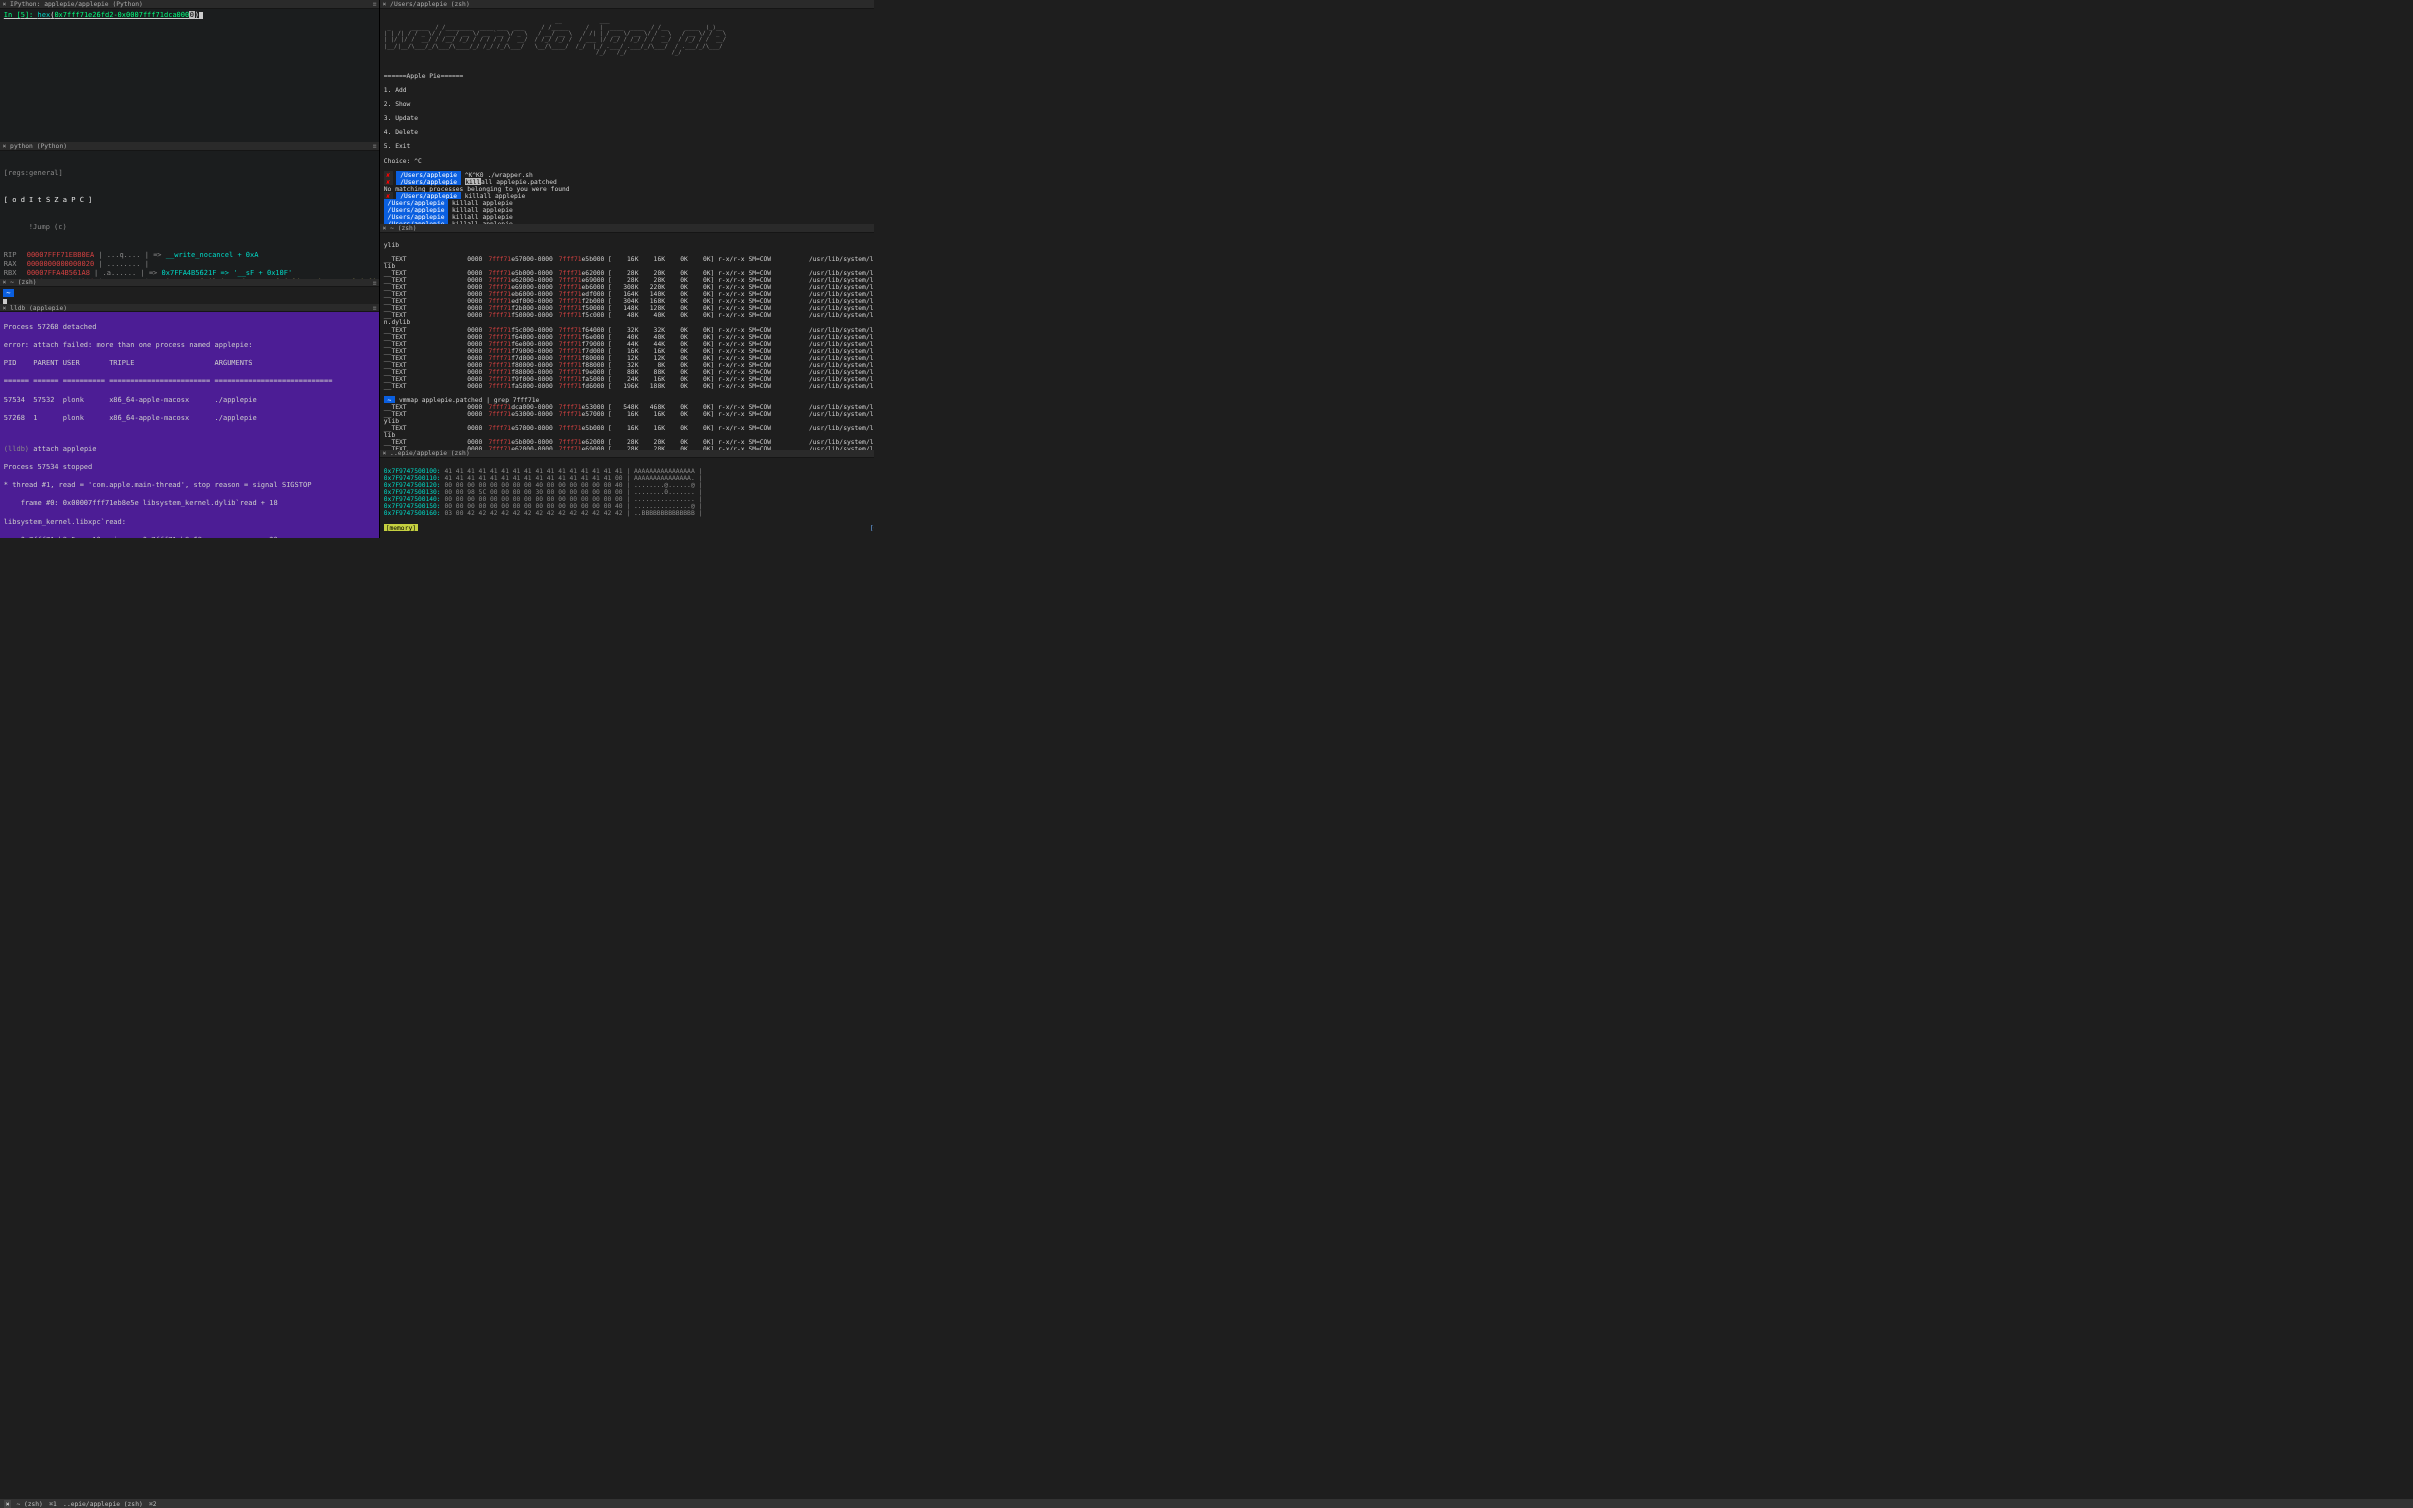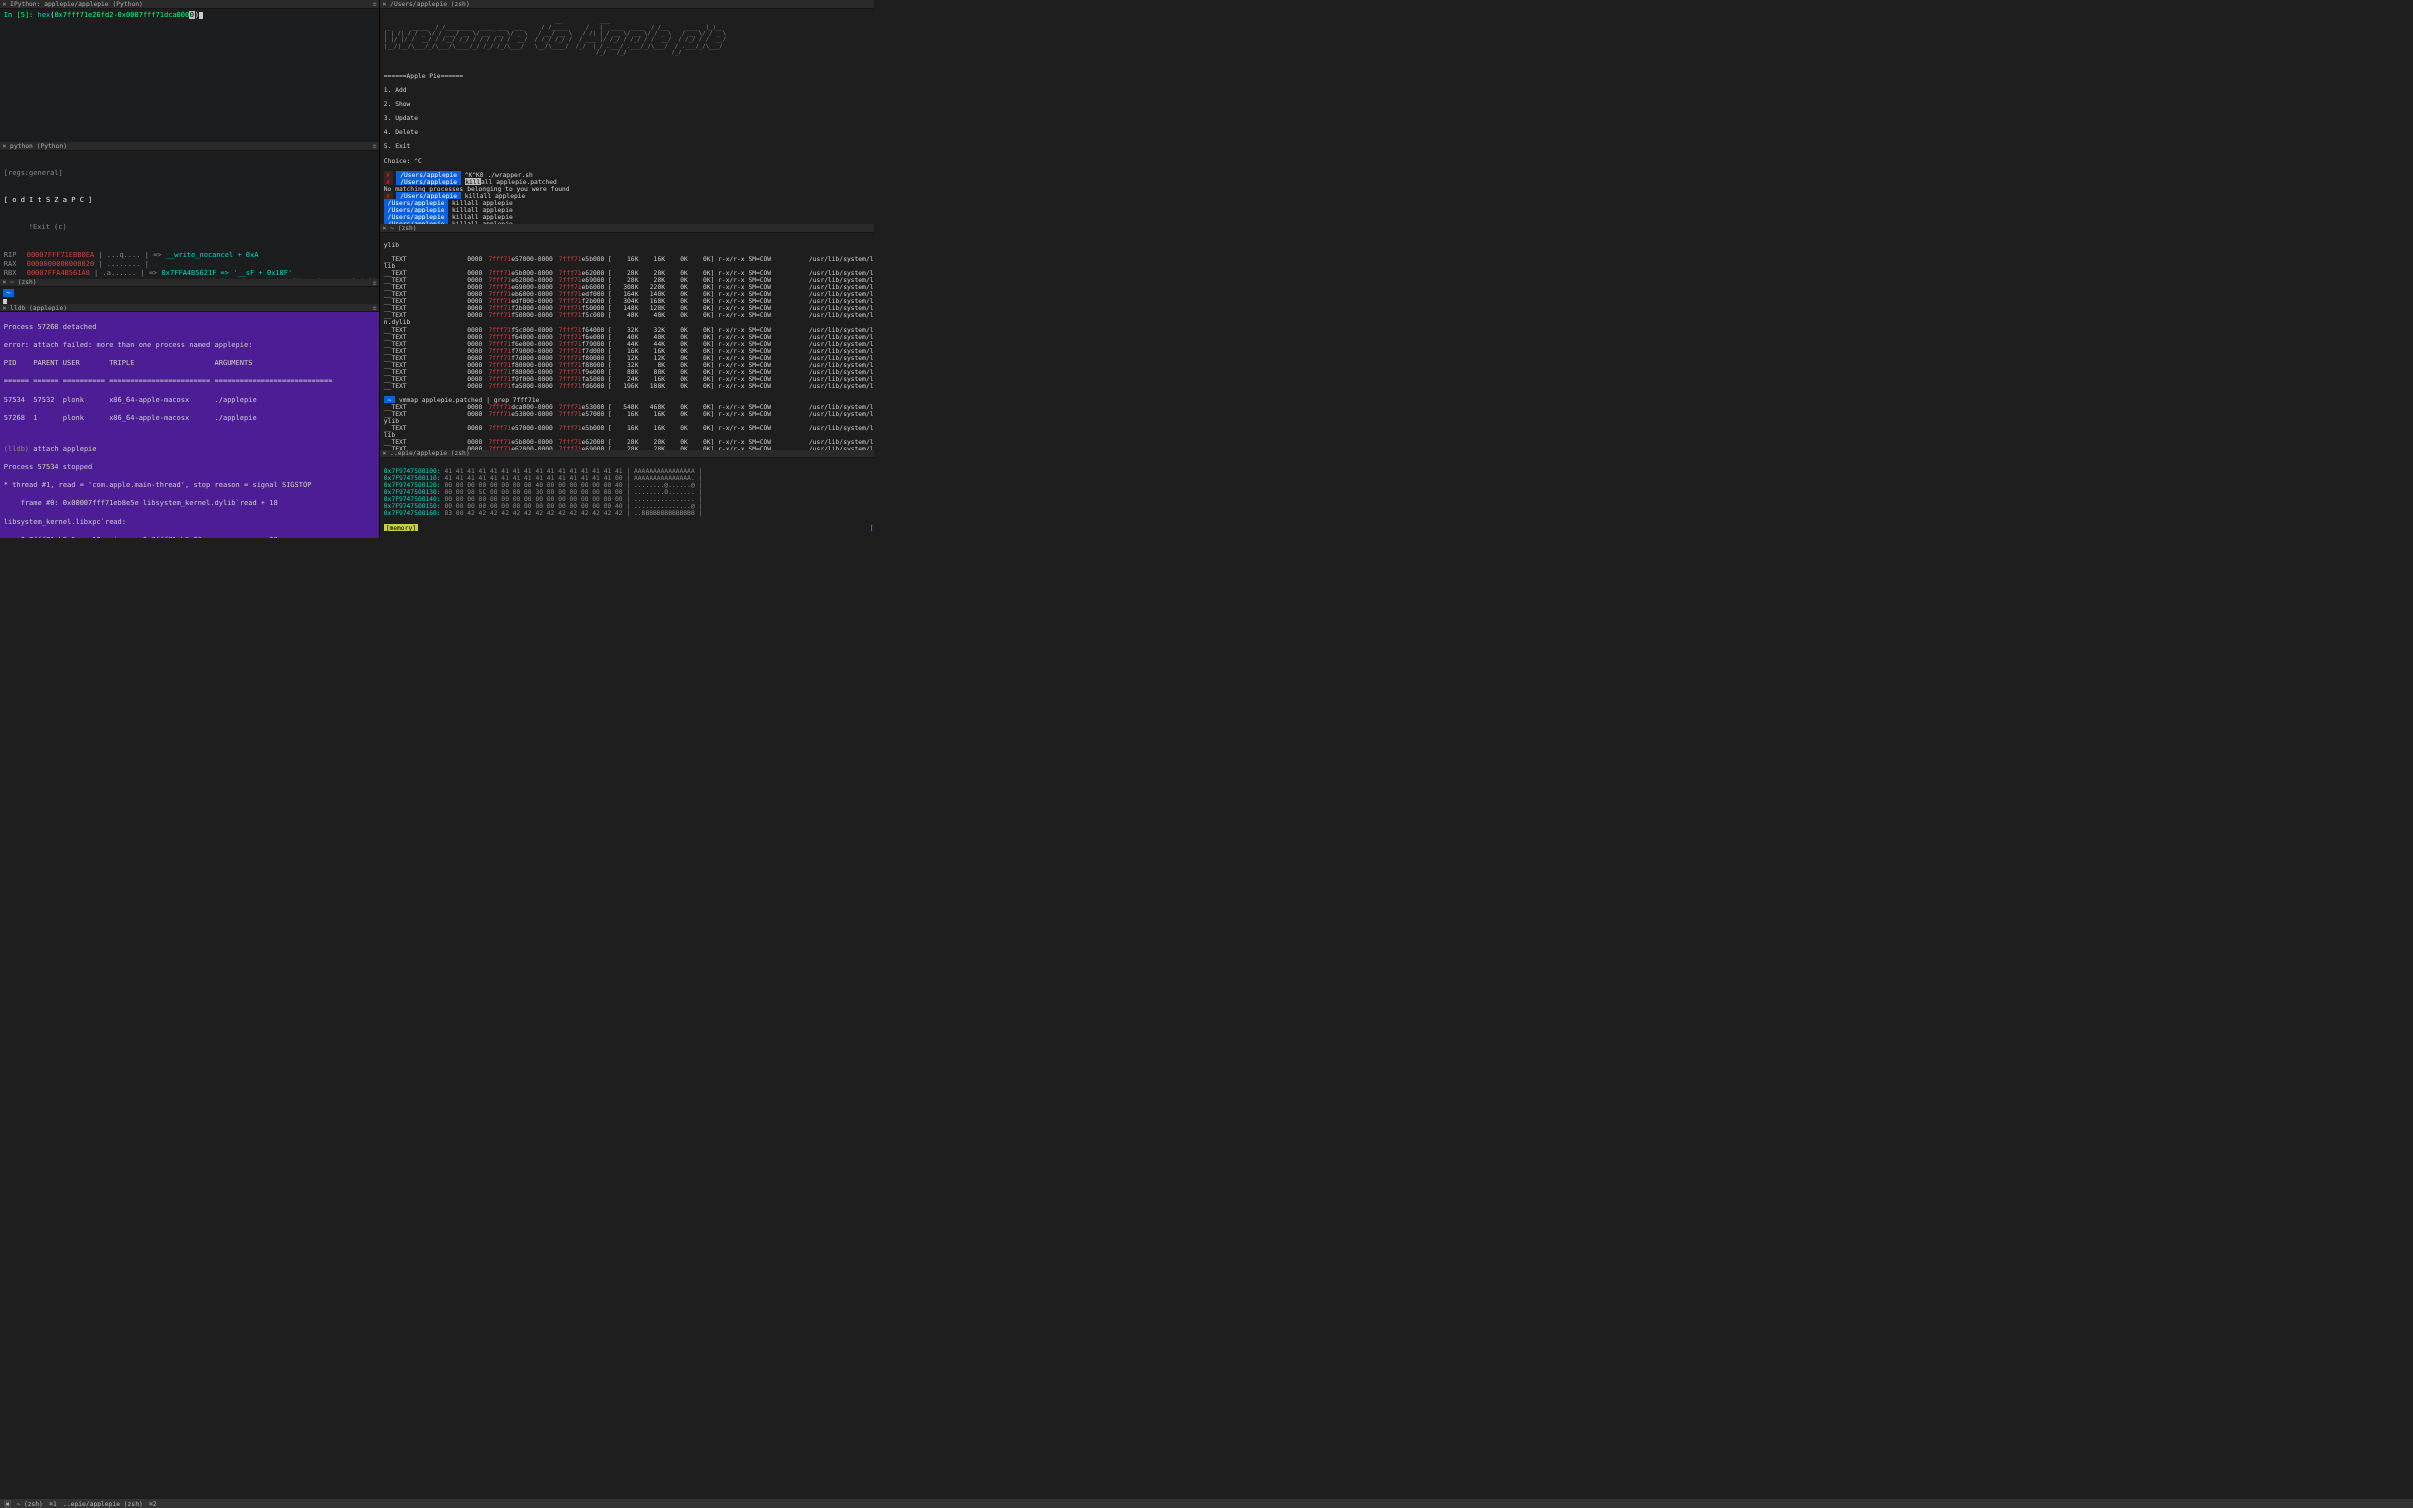--- a/index.html
+++ b/index.html
@@ -50,33 +50,33 @@
 
 <div style="display:flex; width:874px; height:538px;">
 
   <div style="width:380px; display:flex; flex-direction:column; border-right:0.6px solid #000;">
 
     <div class="tabbar">
       <span class="close">×</span>
       <span>IPython: applepie/applepie (Python)</span>
       <span class="burger">≡</span>
     </div>
-    <div class="pane-body" style="height:133px; padding:2.5px 3.8px; background:#1b1d1e;">
+    <div class="pane-body" style="height:133px; padding:2.5px 3.8px; background:#1b1d1e;text-decoration:underline;">
       <span class="hl-green">In [</span><span class="hl-green">5</span><span class="hl-green">]: </span><span class="hl-cyan">hex</span><span class="hl-white">(</span><span class="hl-green">0x7fff71e26fd2-0x0007fff71dca000</span><span class="sel">0</span><span class="hl-white">)</span><span class="cursor"></span>
     </div>
 
     <div class="tabbar">
       <span class="close">×</span>
       <span>python (Python)</span>
       <span class="burger">≡</span>
     </div>
     <div class="pane-body" style="height:128px; padding:0 3.8px; background:#1b1d1e; white-space:pre;">
       <div style="" class="hl-grey">[regs:general]</div>
       <div><span class="hl-white">[ o d I t S Z a P C ]</span></div>
-      <div class="hl-grey" style="padding-left:25px;">!Exit (c)</div>
+      <div class="hl-grey" style="padding-left:25px;">!Jump (c)</div>
       <div id="reg-rows"><div><span class="hl-grey">RIP</span> <span class="hl-red">00007FFF71EBB0EA</span> <span class="hl-grey">| ...q.... |</span> <span class="hl-grey">=&gt;</span> <span class="hl-cyan">__write_nocancel + 0xA</span></div><div><span class="hl-grey">RAX</span> <span class="hl-red">0000000000000020</span> <span class="hl-grey">| ........ |</span> </div><div><span class="hl-grey">RBX</span> <span class="hl-red">00007FFA4B561A8</span> <span class="hl-grey">| .a...... |</span> <span class="hl-grey">=&gt;</span> <span class="hl-cyan">0x7FFA4B5621F =&gt; '__sF + 0x10F'</span></div><div><span class="hl-grey">RBP</span> <span class="hl-red">00007FFEE765C380</span> <span class="hl-grey">| ........ |</span> <span class="hl-grey">=&gt;</span> <span class="hl-yellow">0x7FFEE765C3D0 =&gt; 0x7FFEE765C430 =&gt; 0x7FFEE765C460 =&gt; 0x7FFEE765C440 =&gt; 0x7FFEE7</span></div></div>
     </div>
 
     <div class="tabbar">
       <span class="close">×</span>
       <span>~ (zsh)</span>
       <span class="burger">≡</span>
     </div>
     <div class="pane-body" style="height:16.3px; padding:1.3px 2.5px;">
       <span class="seg-blue">~</span>

